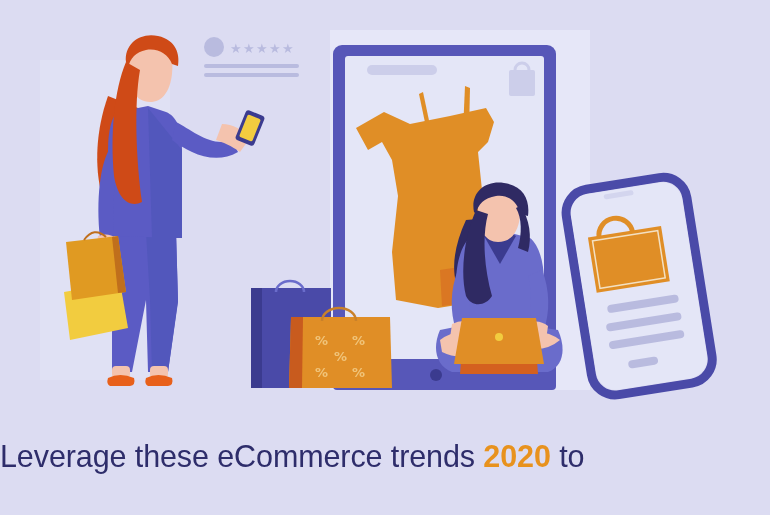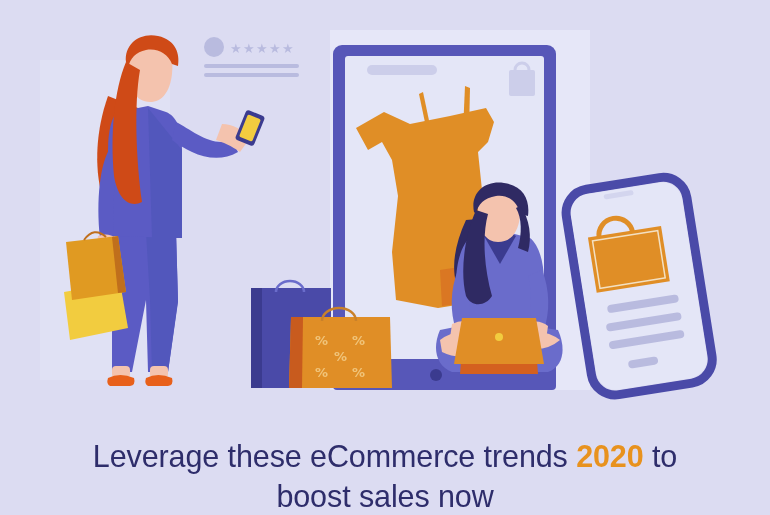--- a/index.html
+++ b/index.html
@@ -25,21 +25,20 @@
     height: 410px;
   }
   #headline {
     position: absolute;
     left: 0;
     top: 408px;
     width: 770px;
     height: 107px;
     display: flex;
     align-items: flex-start;
-    justify-content: center;
     text-align: center;
     padding-top: 8px;
     box-sizing: border-box;
   }
   #headline-text {
     font-family: "Liberation Sans", sans-serif;
     font-size: 30.5px;
     line-height: 40px;
     letter-spacing: -0.1px;
     color: #2e2d6b;
@@ -218,16 +217,16 @@
 
       <rect x="604" y="300" width="72" height="8" rx="4" fill="#b9bbdf"></rect>
       <rect x="600" y="318" width="76" height="8" rx="4" fill="#b9bbdf"></rect>
       <rect x="600" y="336" width="76" height="8" rx="4" fill="#b9bbdf"></rect>
       <rect x="616" y="358" width="30" height="8" rx="4" fill="#b9bbdf"></rect>
     </g>
 
   </svg>
 
   <div id="headline">
-    <h1 id="headline-text"><span>Leverage these eCommerce trends </span><span class="year">2020</span><span> to</span><br><span>boost sales now</span></h1>
+    <h1 id="headline-text"><span>Leverage these eCommerce trends </span><span class="year">2020</span><span> to</span><br></h1>
   </div>
 
 </div>
 
 </body></html>

